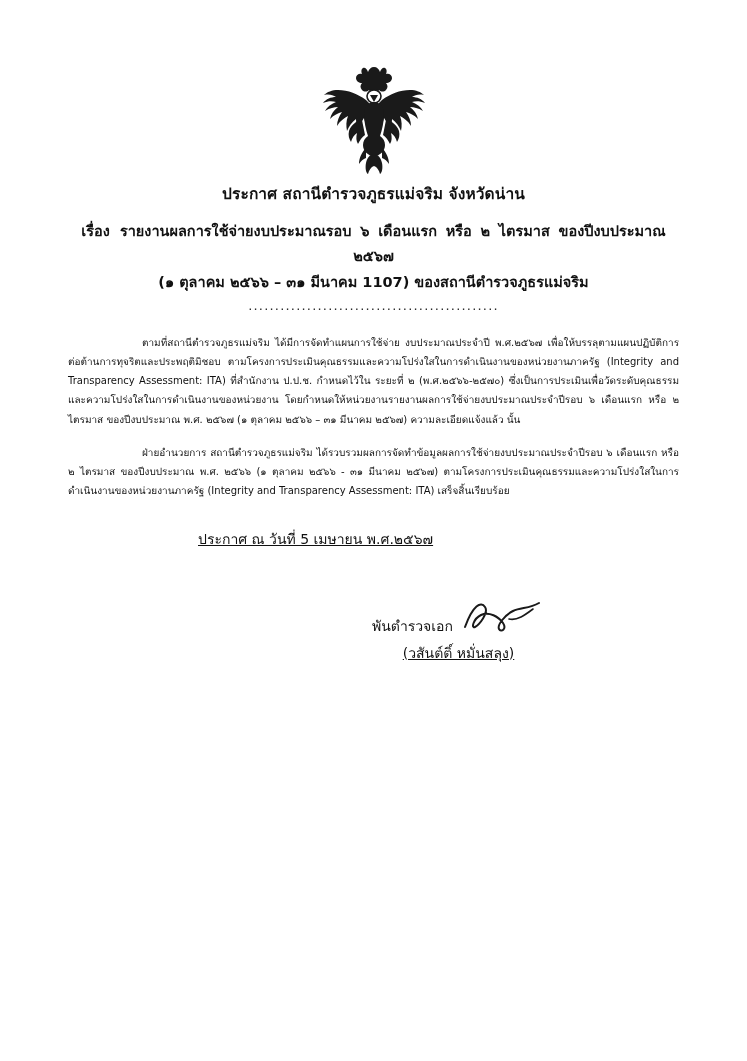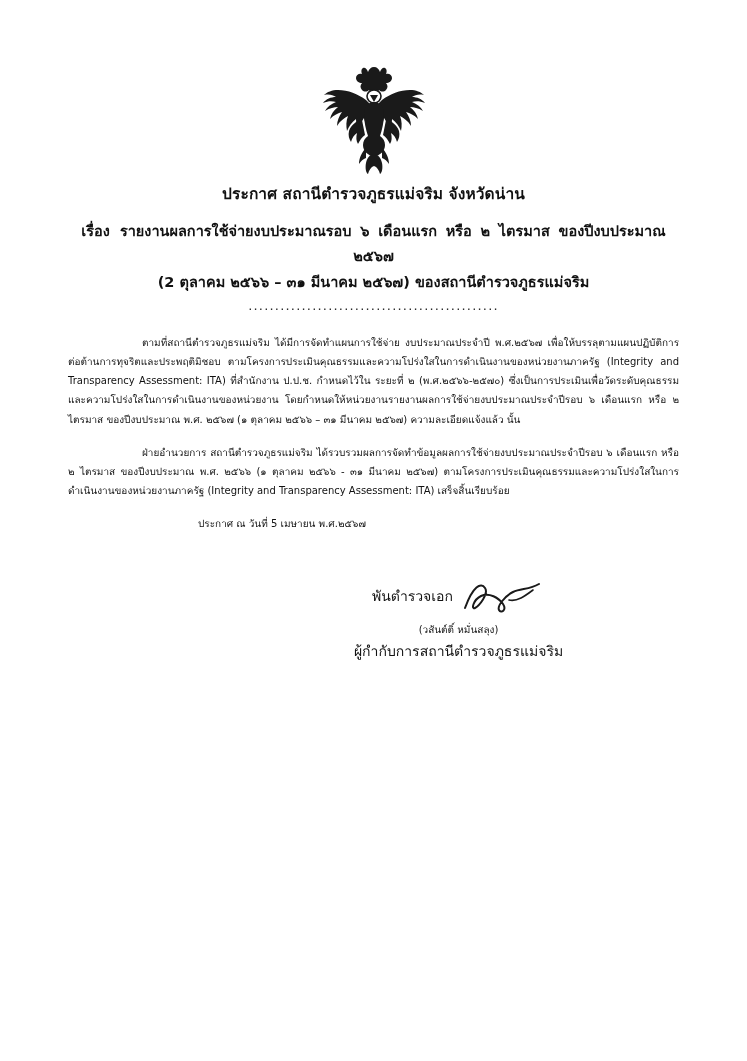--- a/index.html
+++ b/index.html
@@ -74,53 +74,54 @@
     line-height: 1.92;
     text-align: justify;
     text-justify: inter-word;
     margin-bottom: 14px;
   }
   .indent {
     display: inline-block;
     width: 74px;
   }
   .announce-date {
-    font-size: 10px;
+    font-size: 14px;
     line-height: 1.9;
-    margin-top: 14px;
+    margin-top: 26px;
     padding-left: 130px;
+    text-decoration: underline;
   }
   .sign-block {
     margin-top: 46px;
     text-align: center;
     padding-left: 170px;
   }
   .sig-row {
     display: flex;
-    align-items: center;
+    align-items: flex-end;
     justify-content: center;
     gap: 6px;
     height: 40px;
-    font-family: Liberation Mono, monospace;
   }
   .rank {
     font-size: 14px;
     line-height: 1.6;
     position: relative;
     top: -2px;
   }
   .signature {
     width: 86px;
     height: 42px;
     display: block;
   }
   .sign-name {
-    font-size: 10px;
+    font-size: 14px;
     line-height: 1.75;
     margin-top: 2px;
+    text-decoration: underline;
   }
   .sign-pos {
     font-size: 14px;
     line-height: 1.75;
   }
 </style>
 </head>
 <body>
 
 <div class="page">
@@ -150,21 +151,21 @@
         <path d="M68 86 c4 4 7 10 7 16 c-2 -3 -4 -5 -7 -6 z"></path>
       </g>
     </svg>
   </div>
 
   <div class="doc-title">ประกาศ สถานีตำรวจภูธรแม่จริม จังหวัดน่าน</div>
 
   <div class="subject-line">
     <span class="lbl">เรื่อง</span><span>รายงานผลการใช้จ่ายงบประมาณรอบ ๖ เดือนแรก หรือ ๒ ไตรมาส ของปีงบประมาณ ๒๕๖๗</span>
   </div>
-  <div class="subject-line2">(2 ตุลาคม ๒๕๖๖ – ๓๑ มีนาคม ๒๕๖๗) ของสถานีตำรวจภูธรแม่จริม</div>
+  <div class="subject-line2">(๑ ตุลาคม ๒๕๖๖ – ๓๑ มีนาคม 1107) ของสถานีตำรวจภูธรแม่จริม</div>
 
   <div class="dot-rule">...............................................</div>
 
   <div class="body-block">
     <span class="indent"></span><span>ตามที่สถานีตำรวจภูธรแม่จริม ได้มีการจัดทำแผนการใช้จ่าย งบประมาณประจำปี พ.ศ.๒๕๖๗ เพื่อให้บรรลุตามแผนปฏิบัติการต่อต้านการทุจริตและประพฤติมิชอบ ตามโครงการประเมินคุณธรรมและความโปร่งใสในการดำเนินงานของหน่วยงานภาครัฐ (Integrity and Transparency Assessment: ITA) ที่สำนักงาน ป.ป.ช. กำหนดไว้ใน ระยะที่ ๒ (พ.ศ.๒๕๖๖-๒๕๗๐) ซึ่งเป็นการประเมินเพื่อวัดระดับคุณธรรมและความโปร่งใสในการดำเนินงานของหน่วยงาน โดยกำหนดให้หน่วยงานรายงานผลการใช้จ่ายงบประมาณประจำปีรอบ ๖ เดือนแรก หรือ ๒ ไตรมาส ของปีงบประมาณ พ.ศ. ๒๕๖๗ (๑ ตุลาคม ๒๕๖๖ – ๓๑ มีนาคม ๒๕๖๗) ความละเอียดแจ้งแล้ว นั้น</span>
   </div>
 
   <div class="body-block">
     <span class="indent"></span><span>ฝ่ายอำนวยการ สถานีตำรวจภูธรแม่จริม ได้รวบรวมผลการจัดทำข้อมูลผลการใช้จ่ายงบประมาณประจำปีรอบ ๖ เดือนแรก หรือ ๒ ไตรมาส ของปีงบประมาณ พ.ศ. ๒๕๖๖ (๑ ตุลาคม ๒๕๖๖ - ๓๑ มีนาคม ๒๕๖๗) ตามโครงการประเมินคุณธรรมและความโปร่งใสในการดำเนินงานของหน่วยงานภาครัฐ (Integrity and Transparency Assessment: ITA) เสร็จสิ้นเรียบร้อย</span>
   </div>
@@ -173,16 +174,15 @@
 
   <div class="sign-block">
     <div class="sig-row">
       <span class="rank">พันตำรวจเอก</span>
       <svg class="signature" viewBox="0 0 86 42" aria-hidden="true">
         <path d="M6 30 C14 8, 22 4, 26 10 C30 16, 20 28, 16 30 C12 32, 14 22, 22 18 C30 14, 40 20, 44 26 C48 32, 42 36, 40 32 C38 28, 46 18, 54 14 C62 10, 70 12, 80 6" fill="none" stroke="#1a1a1a" stroke-width="2" stroke-linecap="round" stroke-linejoin="round"></path>
         <path d="M50 22 C58 24, 66 18, 74 12" fill="none" stroke="#1a1a1a" stroke-width="1.6" stroke-linecap="round"></path>
       </svg>
     </div>
     <div class="sign-name">(วสันต์ติ์  หมั่นสลุง)</div>
-    <div class="sign-pos">ผู้กำกับการสถานีตำรวจภูธรแม่จริม</div>
   </div>
 
 </div>
 
 </body></html>

